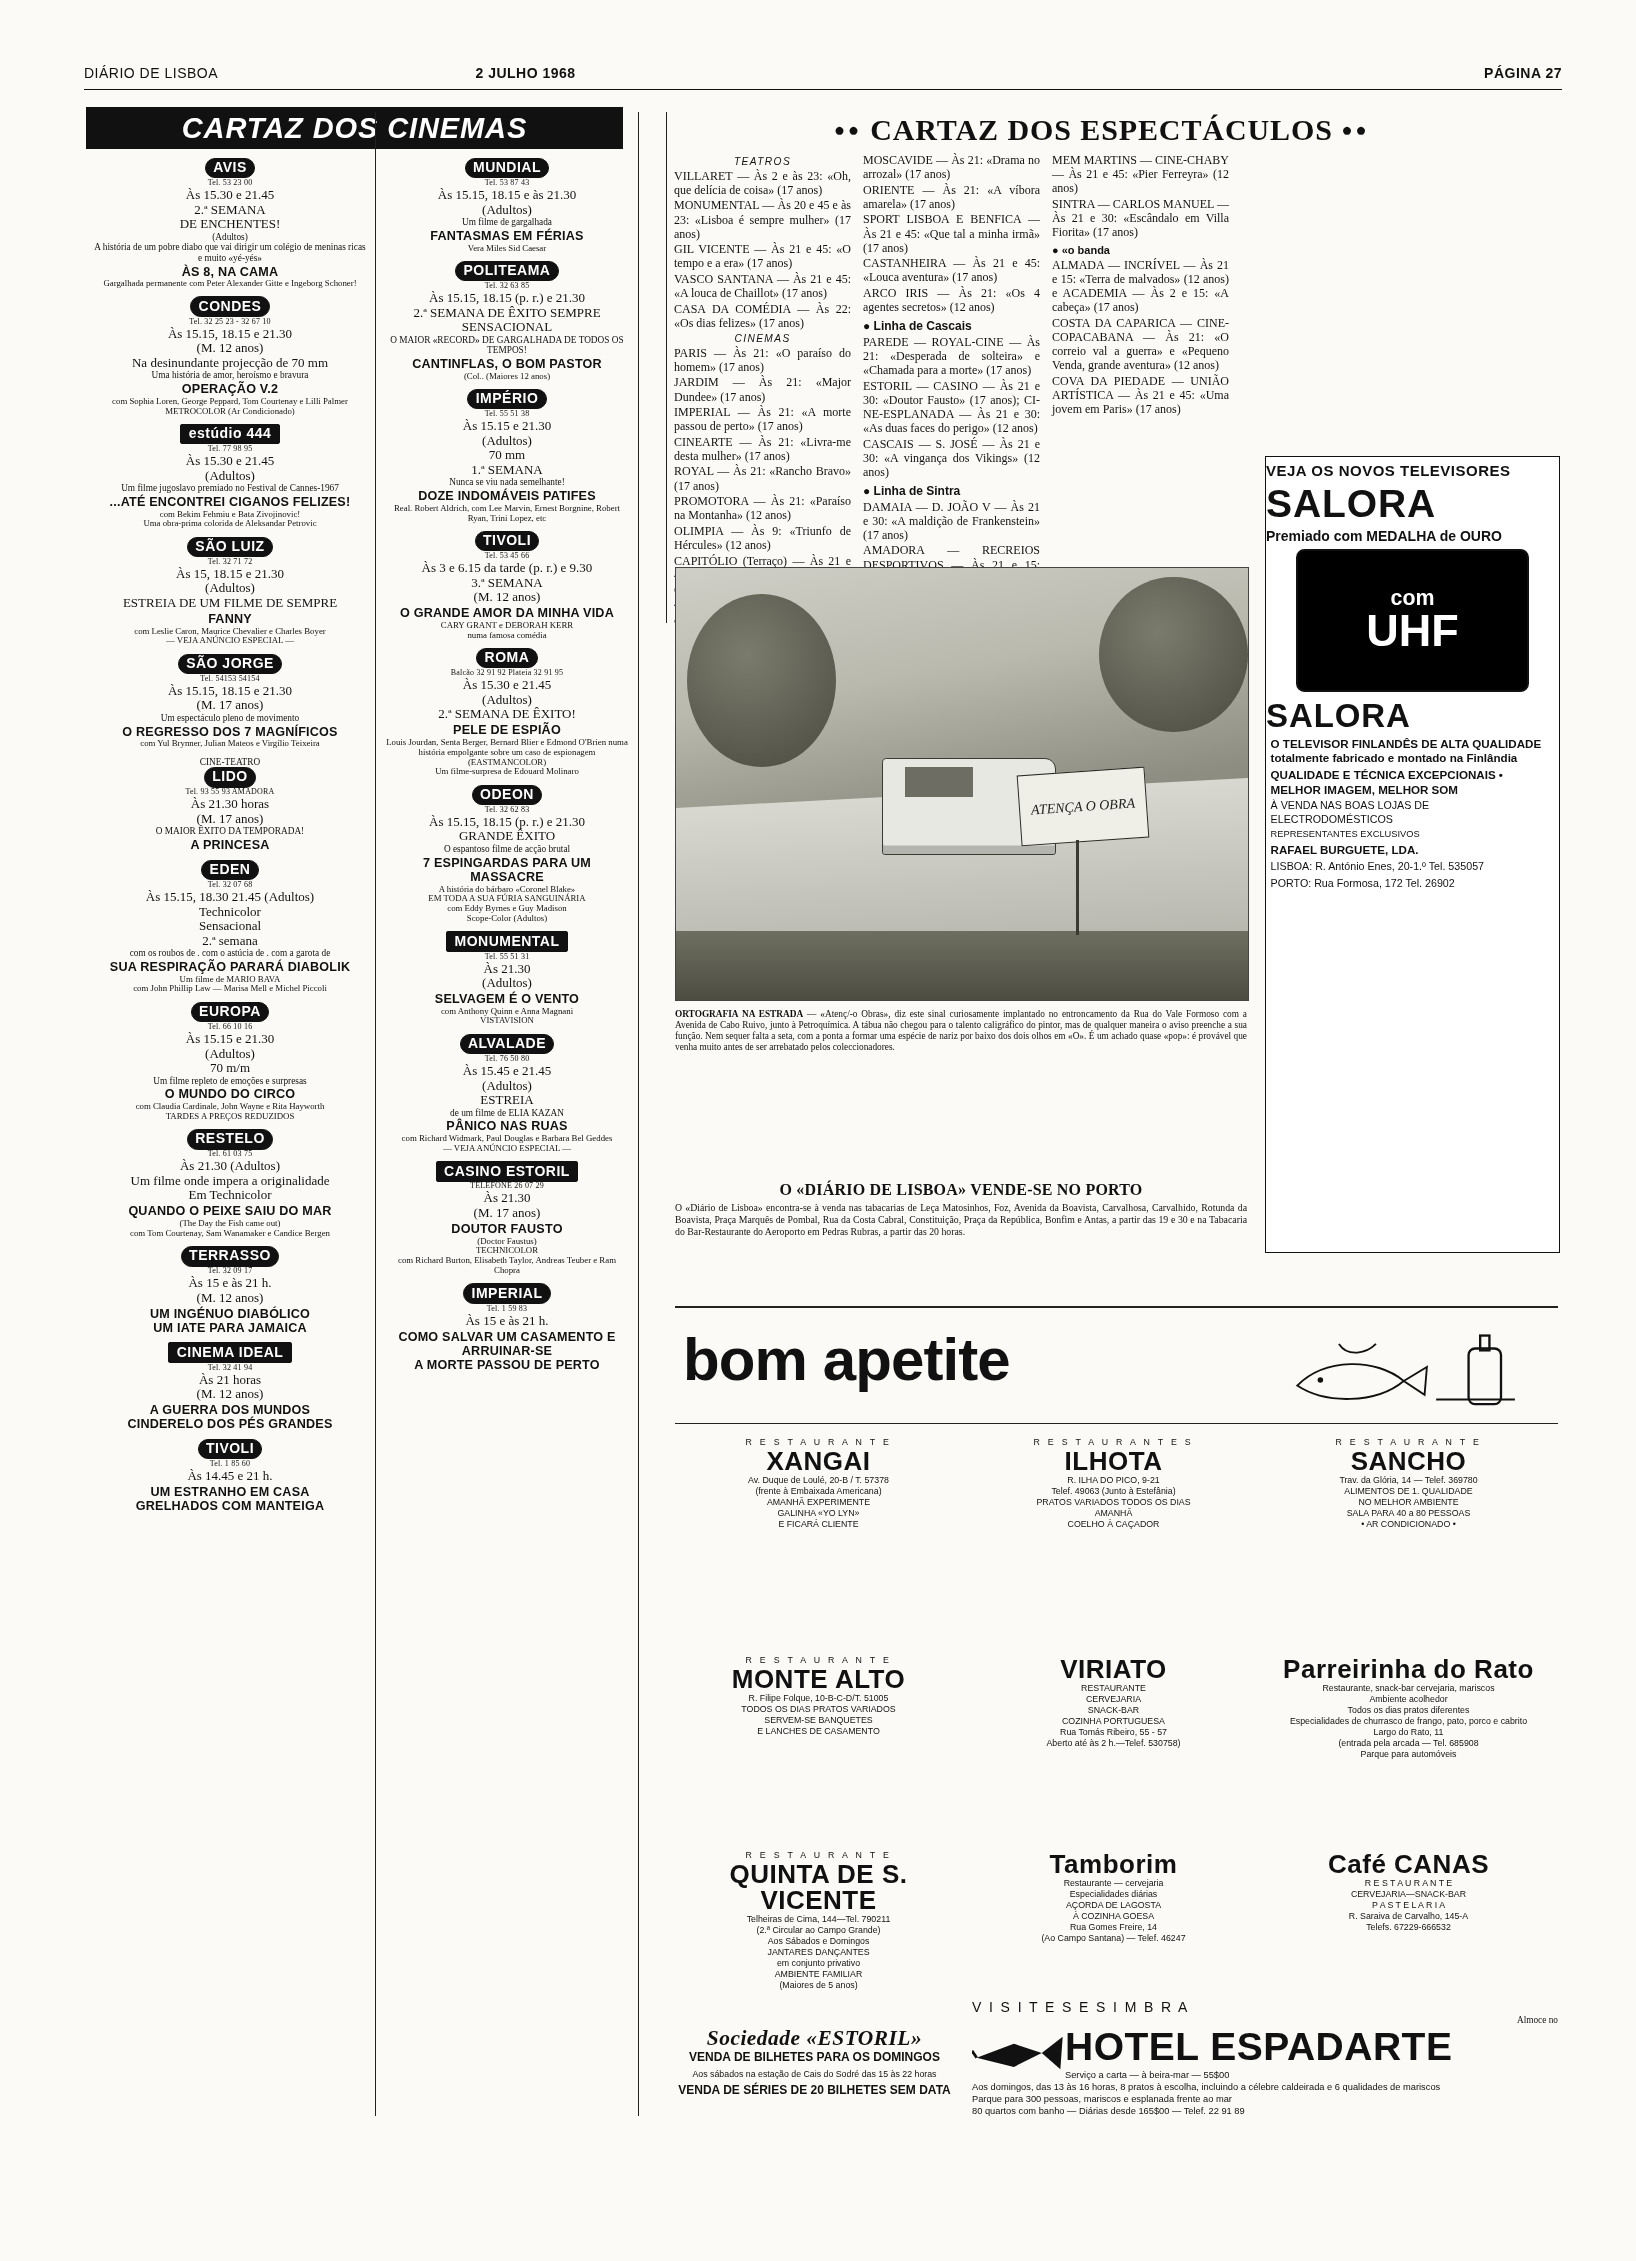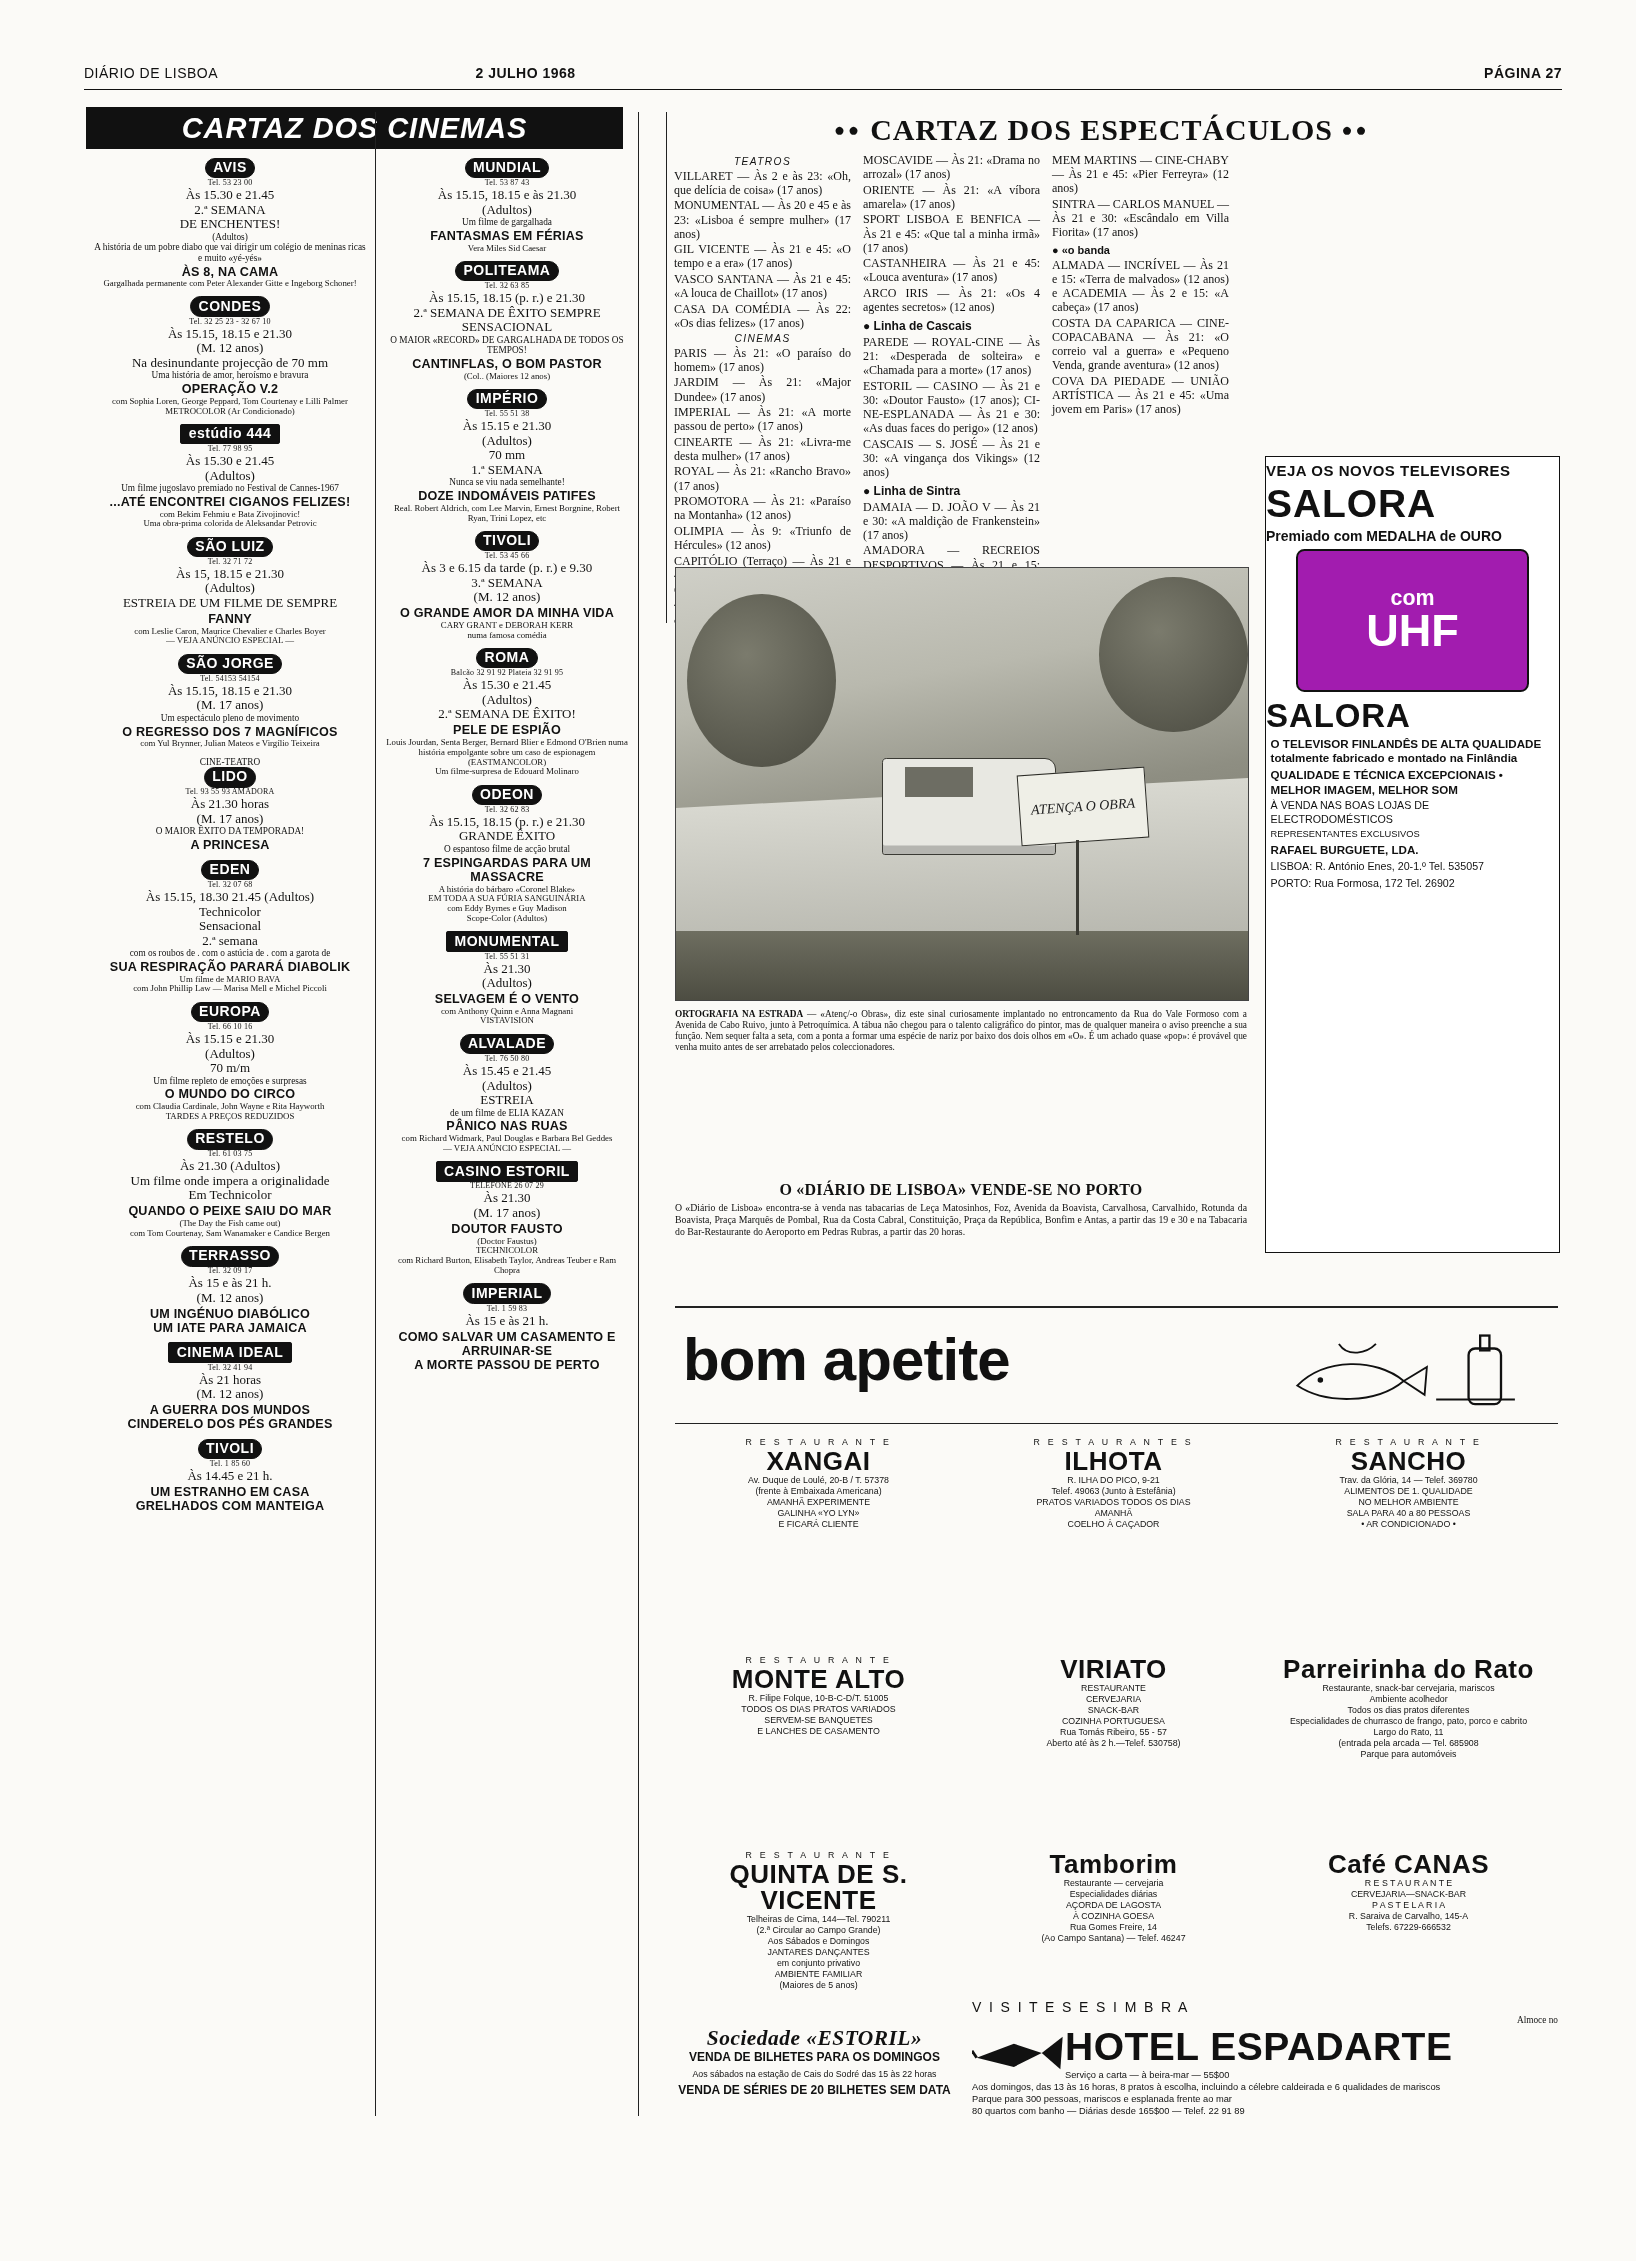--- a/index.html
+++ b/index.html
@@ -128,21 +128,21 @@
   
   .ad-salora{
     position:absolute; border:1.4px solid #111; text-align:left;
     font-family:"Liberation Sans", sans-serif; background:#fff;
   }
   .ad-salora .veja{font-size:15px;font-weight:bold;letter-spacing:0.5px;line-height:1.15;margin-top:4.6px;}
   .ad-salora .big{font-size:39px;font-weight:bold;letter-spacing:0.9px;margin:2.8px 0 0 0;}
   .ad-salora .prem{font-size:14px;font-weight:bold;line-height:1.2;margin:2.8px 0;}
   .tvbox{
     margin:3.7px auto 0 auto;width:78%;height:139px;border:2.8px solid #111;border-radius:8.4px;
-    background:#a21caf;color:#fff;display:flex;flex-direction:column;align-items:center;justify-content:center;
+    background:#000000;color:#fff;display:flex;flex-direction:column;align-items:center;justify-content:center;
   }
   .tvbox .com{font-size:21.4px;font-weight:bold;line-height:1;}
   .tvbox .uhf{font-size:45px;font-weight:bold;line-height:0.95;}
   .ad-salora .txt{font-size:11.6px;line-height:1.22;margin:2.8px 4.6px;font-weight:bold;}
   .ad-salora .txt2{font-size:10.7px;line-height:1.25;margin:2.8px 4.6px;}
   
   .porto{
     position:absolute;
     font-family:"Liberation Serif", serif;
   }

